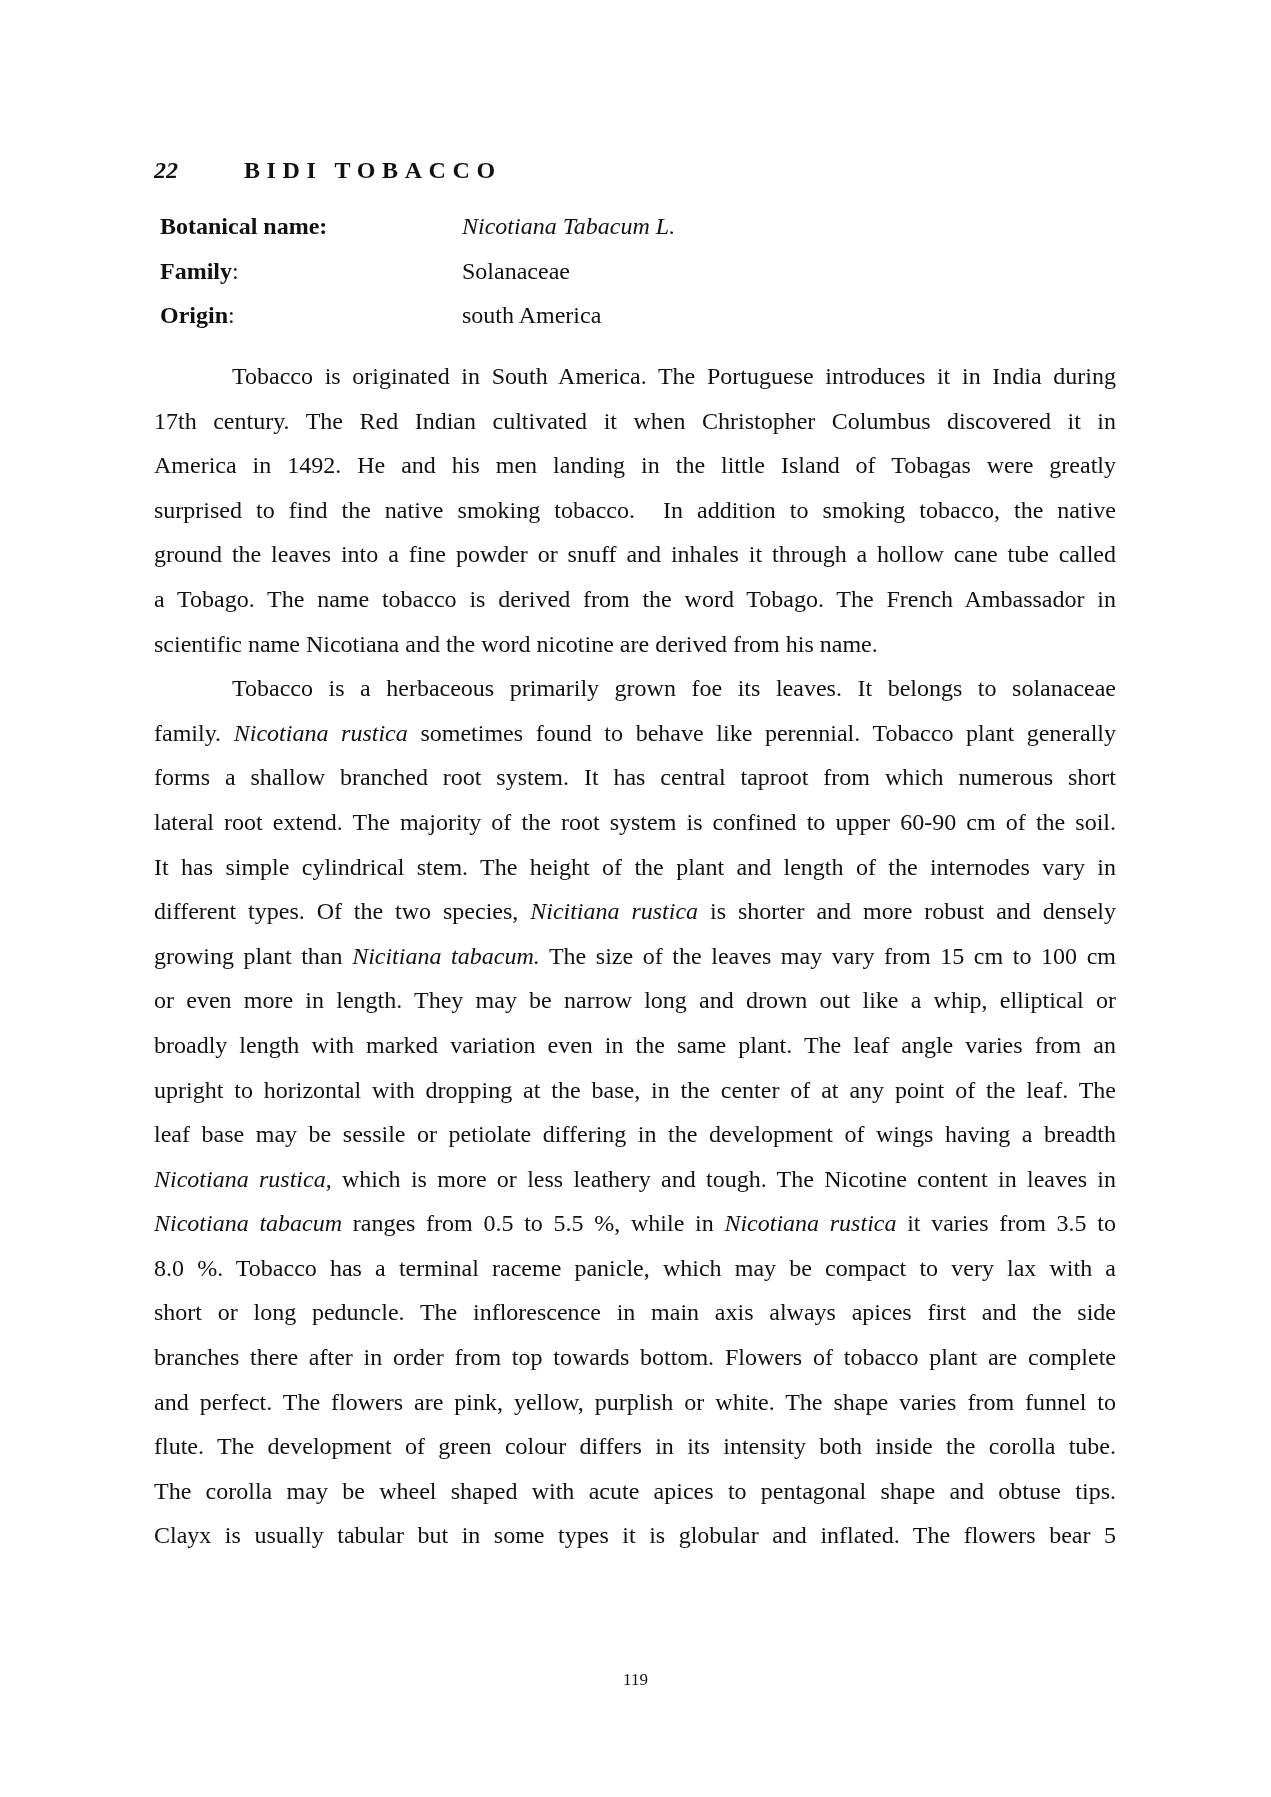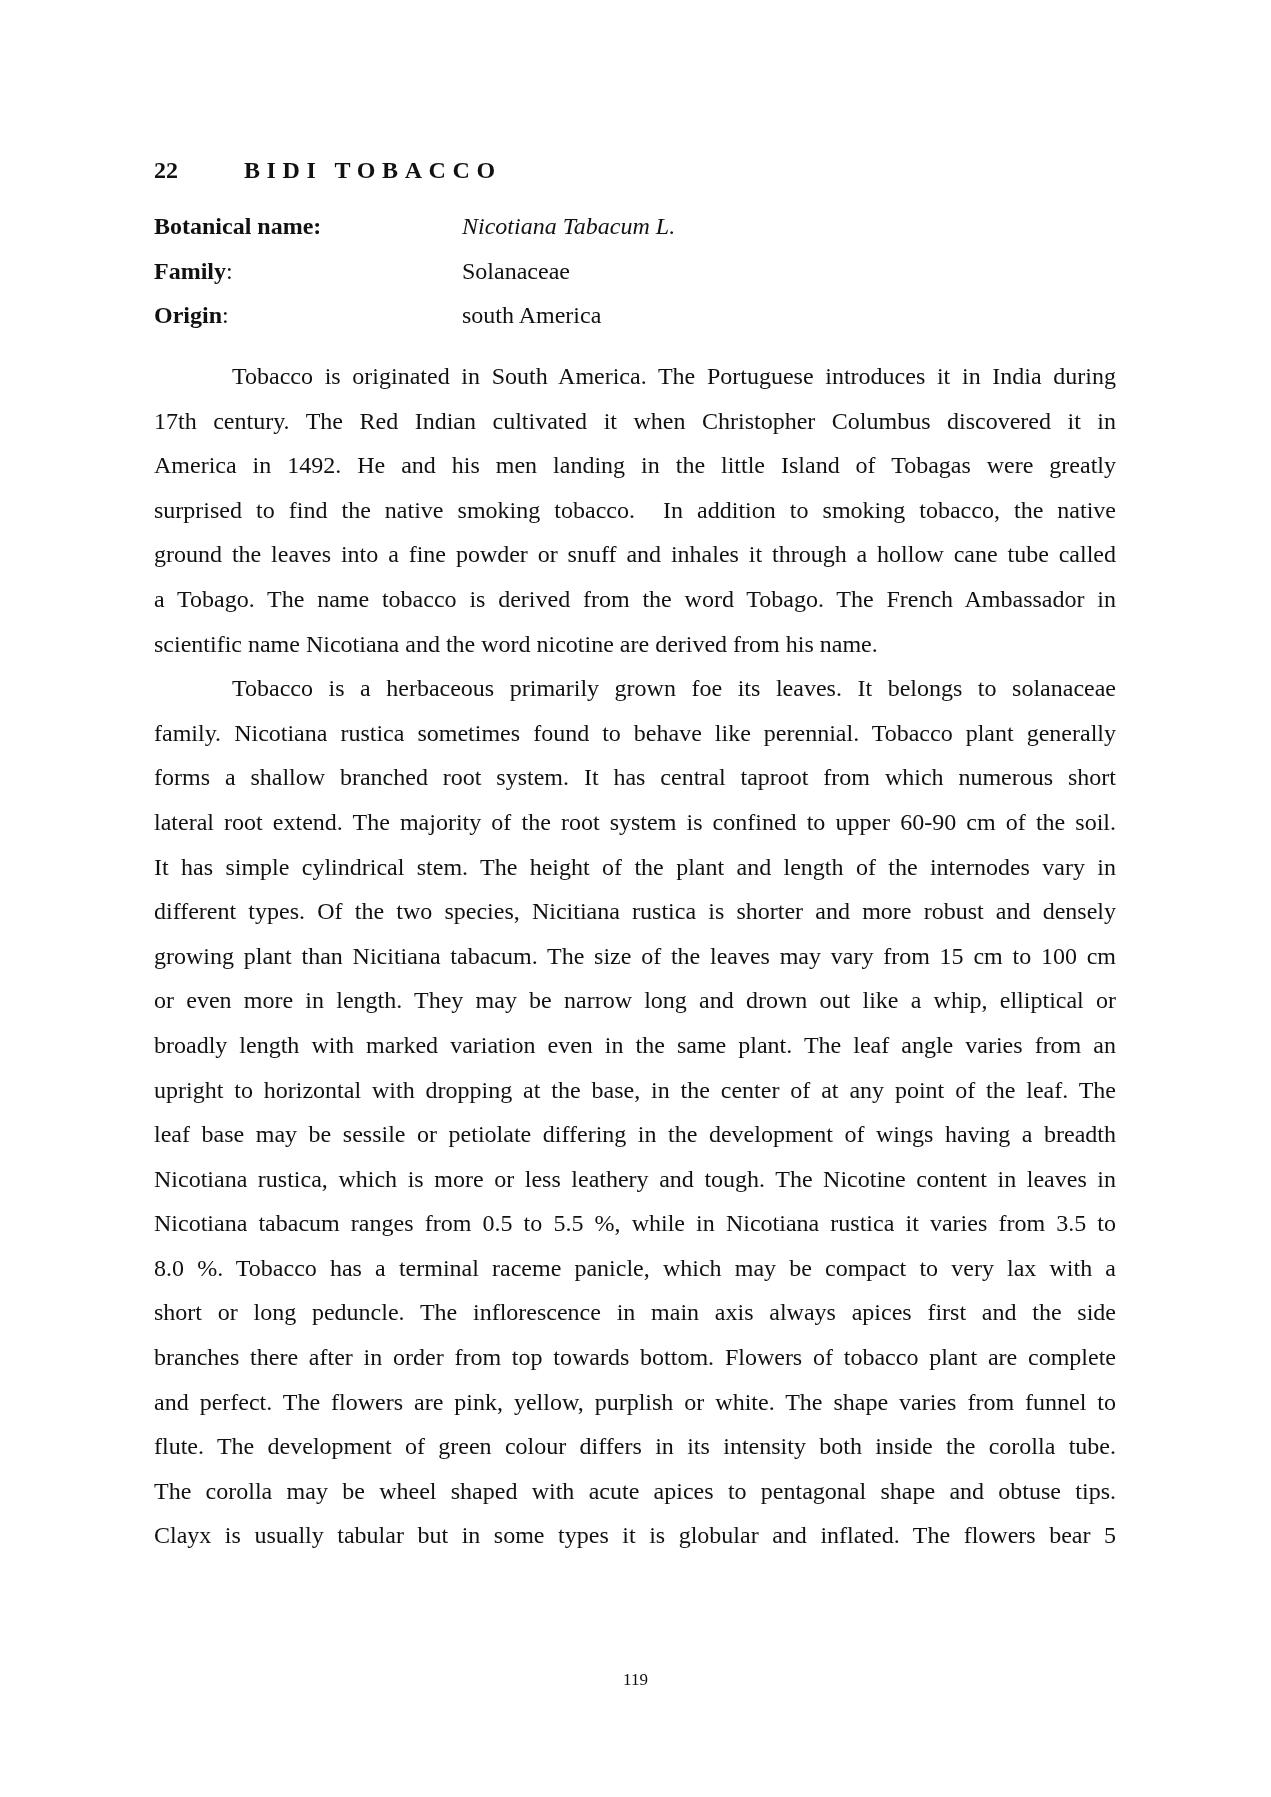--- a/index.html
+++ b/index.html
@@ -27,41 +27,42 @@
       left: 154px;
       top: 154px;
       font-size: 24px;
       font-weight: bold;
       line-height: 32px;
       white-space: nowrap;
     }
     .heading .num {
       display: inline-block;
       width: 90px;
+      font-style: italic;
     }
     .heading .title {
       letter-spacing: 6.6px;
       text-align: right;
     }
     .meta {
       position: absolute;
       left: 154px;
       top: 210px;
       width: 962px;
     }
     .meta-row {
       height: 44.5px;
       line-height: 32px;
       font-size: 24px;
       position: relative;
       white-space: nowrap;
     }
     .meta-label {
       position: absolute;
-      left: 0;
+      left: 6px;
       top: 0;
       font-weight: bold;
     }
     .meta-colon { font-weight: normal; }
     .meta-label.all-bold .meta-colon { font-weight: bold; }
     .meta-value {
       position: absolute;
       left: 308px;
       top: 0;
     }
@@ -78,21 +79,21 @@
       height: 44.6px;
       line-height: 32px;
       text-align: justify;
       text-align-last: justify;
       white-space: nowrap;
       overflow: visible;
     }
     .line.indent { padding-left: 78px; }
     .line.last { text-align-last: left; }
     .line span { white-space: pre; }
-    .line .it { }
+    .line .it { font-style: italic; }
     .line-inner {
       display: block;
       white-space: normal;
       text-align: justify;
       text-align-last: justify;
     }
     .line.last .line-inner { text-align-last: left; }
 
     .page-number {
       position: absolute;

